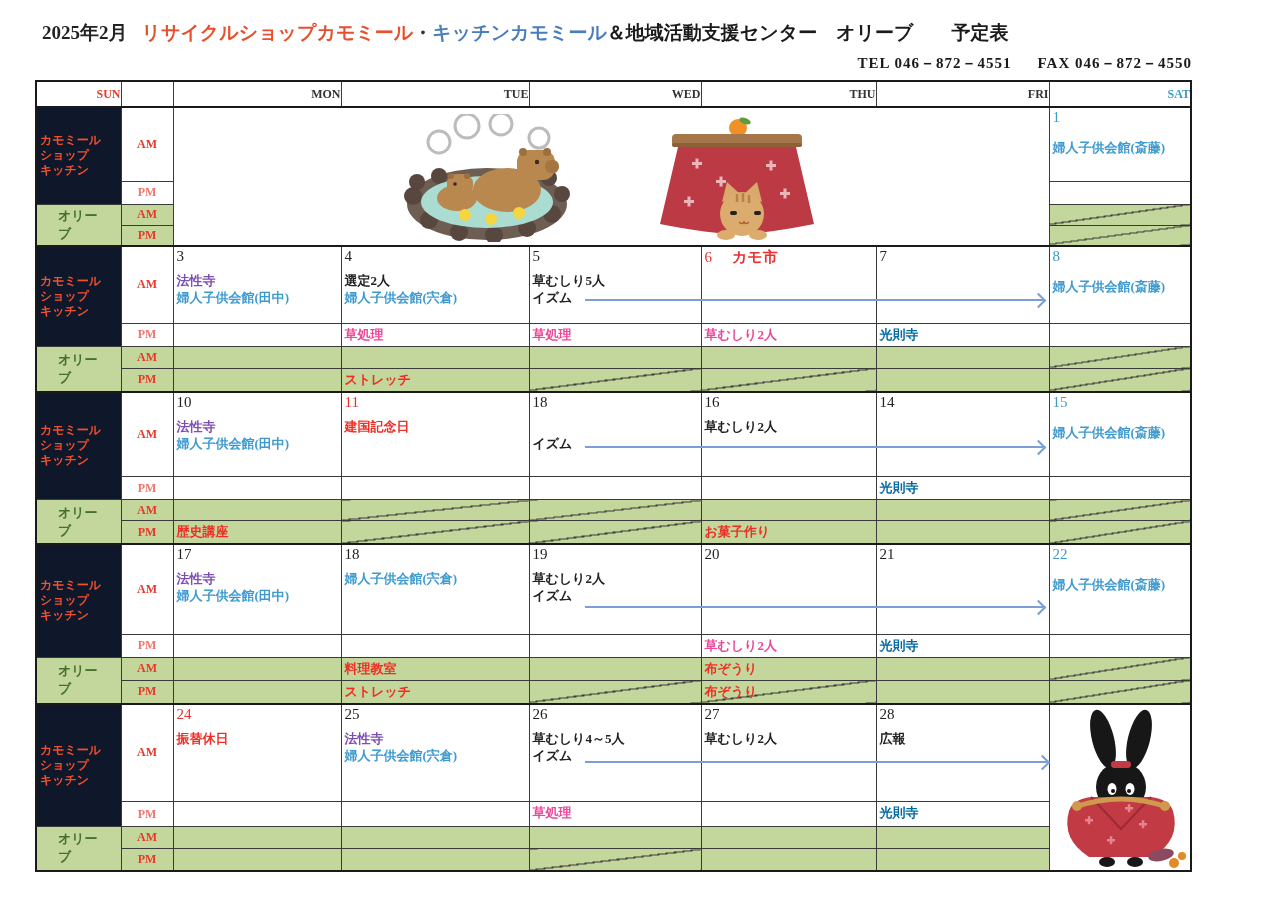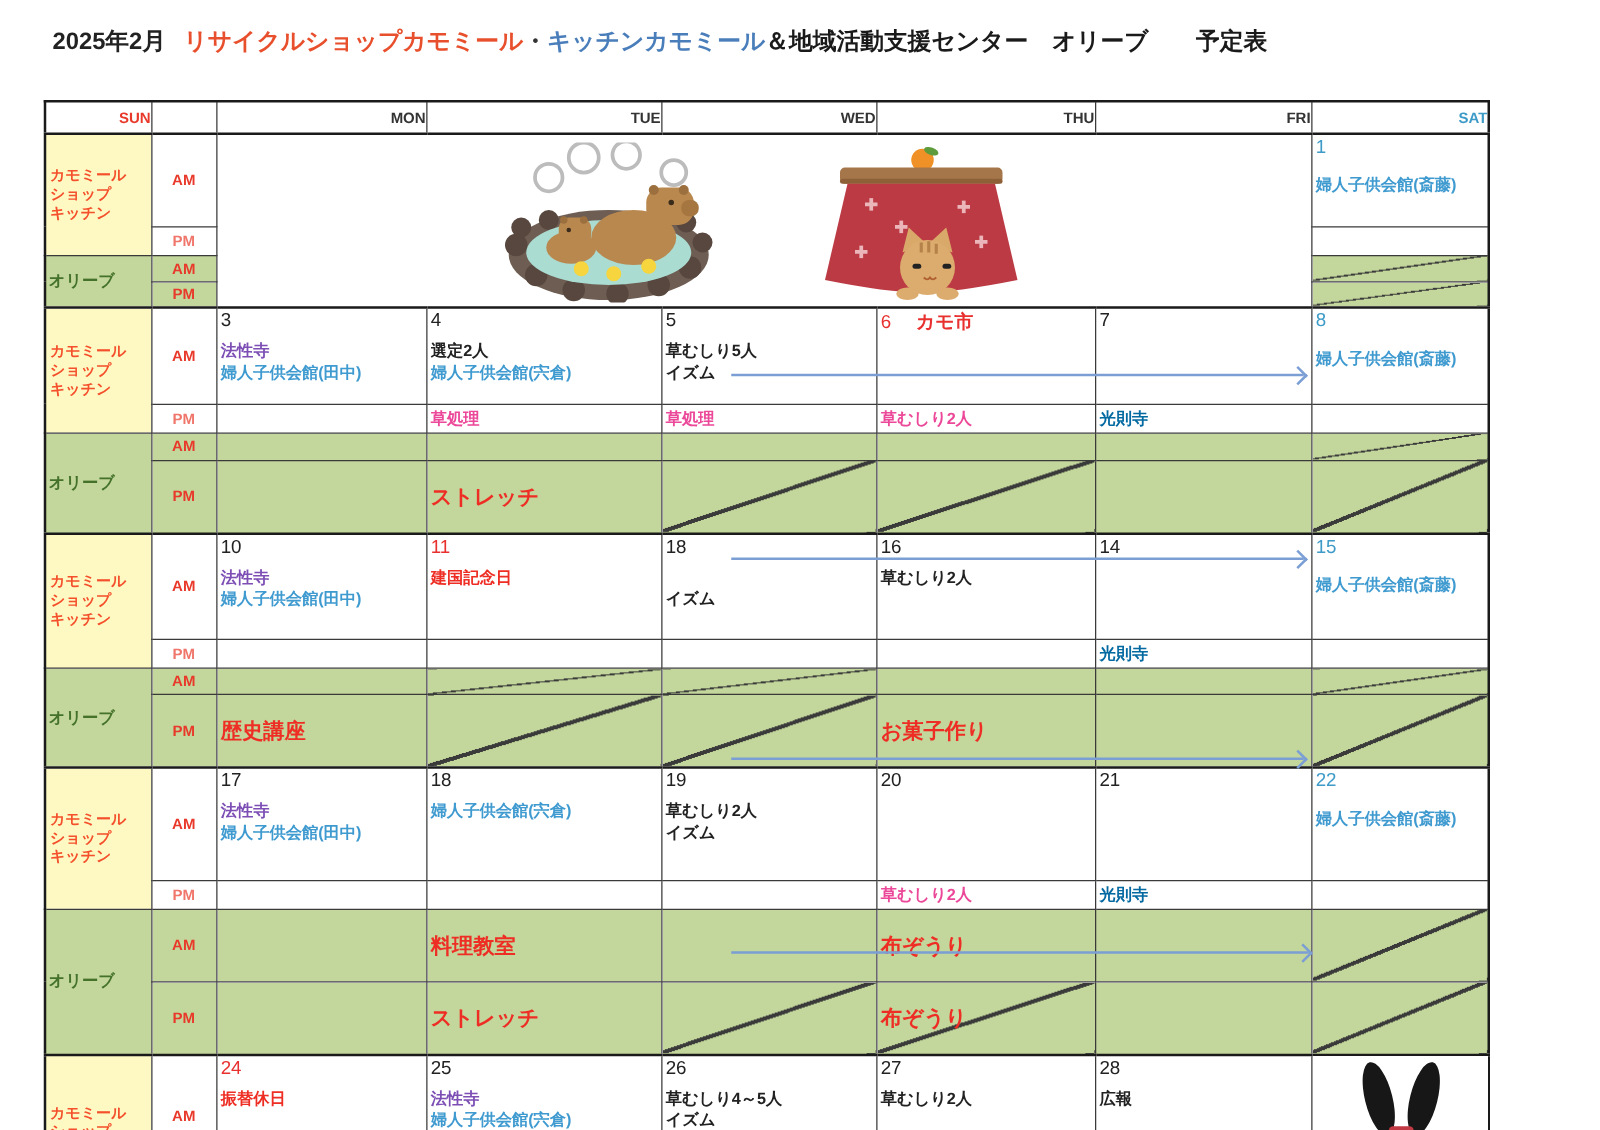--- a/index.html
+++ b/index.html
@@ -1,17 +1,17 @@
 <!DOCTYPE html>
 <html><head>
 <meta charset="utf-8">
 <style>
   html,body{margin:0;padding:0;background:#fff;}
   .sheet{position:relative;width:1280px;height:904px;background:#fff;overflow:hidden;
-         font-family:Liberation Sans, sans-serif;color:#222;}
+         font-family:Liberation Serif, serif;color:#222;}
   
   .title{position:absolute;left:42px;top:20px;font-size:19px;font-weight:bold;white-space:nowrap;}
   .title .t-shop{color:#e8502d;margin-left:14px;}
   .title .t-dot{color:#333;}
   .title .t-kitchen{color:#4a7ebb;}
   .title .t-rest{color:#1a1a1a;}
   .contact{position:absolute;top:54px;right:88px;font-size:15px;font-weight:bold;letter-spacing:1px;color:#1a1a1a;}
   .contact span{margin-left:26px;}
   
   table.cal{position:absolute;left:35px;top:80px;border-collapse:collapse;table-layout:fixed;
@@ -19,58 +19,59 @@
   .cal td,.cal th{border:1px solid #3a3a3a;padding:0;overflow:hidden;vertical-align:top;}
   .cal th{font-size:12px;font-weight:bold;text-align:right;vertical-align:middle;
           border-bottom:2px solid #1a1a1a;background:#fff;color:#333;}
   th.sun{color:#e8392a;} th.sat{color:#3e9bc8;margin-left:36px;}
   tr.wk-start td{border-top:2px solid #1a1a1a;}
   .h-head{height:26px;}
   .am-w1{height:74px;}.am-w2{height:77px;}.am-w3{height:85px;}.am-w4{height:90px;}.am-w5{height:98px;}
   .pm-r{height:23px;}.pm-w5{height:25px;}
   .o-r{height:21px;}.o-w2{height:22px;}.o-w5{height:22px;}
   
-  td.shop-label{vertical-align:middle;background:#fef9c3;}
+  td.shop-label{vertical-align:middle;background:#0f172a;}
   .shop-label div{white-space:pre-line;color:#f4502c;font-weight:bold;font-size:12px;line-height:15px;padding:2px 3px;}
   td.olive-label{vertical-align:middle;background:#c3d69b;}
-  .olive-label div{color:#44722b;font-weight:bold;font-size:13px;padding:1px 2px;}
+  .olive-label div{color:#44722b;font-weight:bold;font-size:13px;padding:1px 21px;}
   td.ampm{vertical-align:middle;text-align:center;font-size:12px;font-weight:bold;background:#fff;}
   td.ampm.olive{background:#c3d69b;}
   .amc{color:#e8392a;} .pmc{color:#f0766b;}
   
   td.olive{background:#c3d69b;}
   .date{font-size:15px;color:#222;padding:1px 3px;height:23px;font-weight:normal;}
   .date.red{color:#e8312f;} .date.blue{color:#3e9bc8;}
   .kamo{color:#e8312f;font-weight:bold;font-size:15px;margin-left:20px;}
   .ev{font-size:13px;font-weight:bold;line-height:17px;min-height:17px;padding:0 3px;color:#222;}
   .ev.purple{color:#7d4fb5;} .ev.blue{color:#3f9ad0;} .ev.red{color:#ee2e24;}
   .sat-ev{margin-top:6px;}
   .pmtxt{font-size:13px;font-weight:bold;padding:2px 3px;color:#ec4899;}
   .pmtxt.purple{color:#0369a1;}
-  .otxt{font-size:17px;font-weight:bold;padding:17px 3px;color:#ee2e24;}
+  .otxt{font-size:13px;font-weight:bold;padding:2px 3px;color:#ee2e24;}
   
   td.diag{background-image:linear-gradient(to bottom right,transparent 48.2%,#3a3a3a 48.2%,#3a3a3a 51.2%,transparent 51.2%);}
   
   td.illus{position:relative;background:#fff;}
   .cap-pos{position:absolute;left:225px;top:6px;}
   .kot-pos{position:absolute;left:480px;top:8px;}
   .rab-pos{position:absolute;left:5px;top:2px;}
   
   .arrow{position:absolute;height:0;border-top:2px solid #7b9fd4;}
   .arrow:after{content:"";position:absolute;right:-1px;top:-6px;width:9px;height:9px;
                border-top:2px solid #7b9fd4;border-right:2px solid #7b9fd4;transform:rotate(45deg);}
   .footer-note{position:absolute;top:860px;right:104px;font-size:13px;font-weight:bold;color:#1a1a1a;}
 </style>
 </head>
 <body>
 
 <div class="sheet">
 
   <div class="title"><span>2025年2月</span><span class="t-shop">リサイクルショップカモミール</span><span class="t-dot">・</span><span class="t-kitchen">キッチンカモミール</span><span class="t-rest">＆地域活動支援センター　オリーブ　　予定表</span></div>
 
+  <div class="contact"><span style="margin-left:0">TEL 046－872－4551</span><span>FAX 046－872－4550</span></div>
 
   <table class="cal">
     <colgroup>
       <col style="width:85px">
         <col style="width:52px">
         <col style="width:168px">
         <col style="width:188px">
       <col style="width:172px">
         <col style="width:175px">
         <col style="width:173px">

